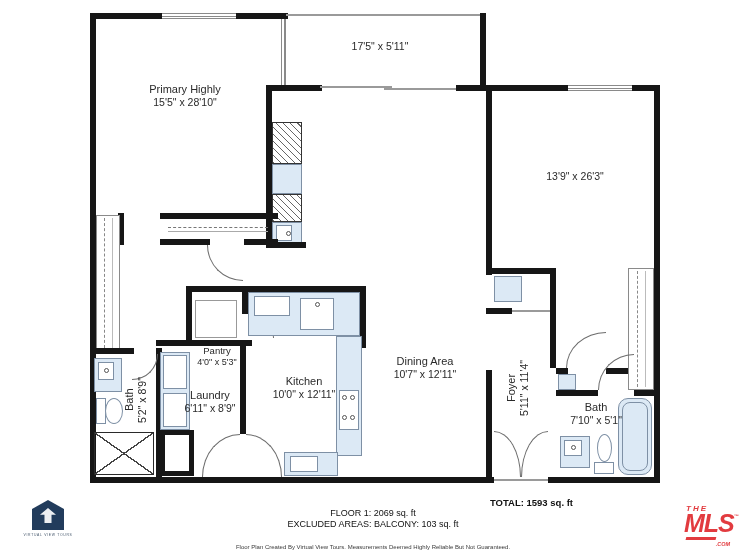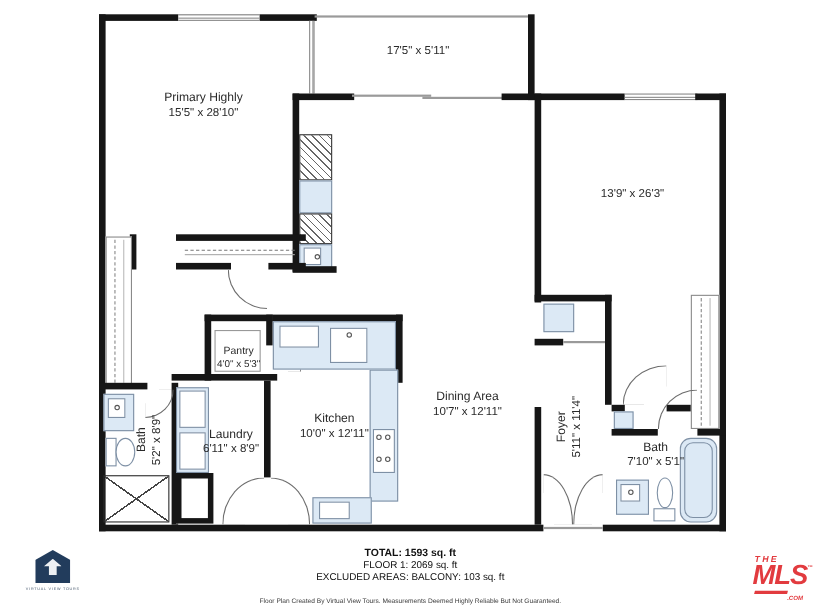--- a/index.html
+++ b/index.html
@@ -21,27 +21,27 @@
      linear-gradient(to bottom right, transparent calc(50% - 0.7px), #444 calc(50% - 0.7px), #444 calc(50% + 0.7px), transparent calc(50% + 0.7px)); }
   .arc { position:absolute; border:0 solid #6b6b6b; box-sizing:border-box; background:transparent; }
   .a-bl { border-left-width:1px; border-bottom-width:1px; border-radius:0 0 0 100%; }
   .a-br { border-right-width:1px; border-bottom-width:1px; border-radius:0 0 100% 0; }
   .a-tl { border-left-width:1px; border-top-width:1px; border-radius:100% 0 0 0; }
   .a-tr { border-right-width:1px; border-top-width:1px; border-radius:0 100% 0 0; }
   .dot { position:absolute; width:3px; height:3px; border:1px solid #555; border-radius:50%; background:#fff; }
   .wrd { position:absolute; background:#fff; border:1px solid #8a8a8a; box-sizing:border-box; }
   .lbl { position:absolute; text-align:center; font-size:11px; line-height:1.3; color:#2a2a2a; }
   .lbl .dim { font-size:10.5px; }
-  .lbl.small { font-size:9.5px; } .lbl.small .dim { font-size:9px; }
+  .lbl.small { font-size:9.5px;margin-top:31px; } .lbl.small .dim { font-size:9px; }
   .vlbl { writing-mode:vertical-rl; transform:rotate(180deg); text-align:center; }
   .rod { position:absolute; border-top:1px dashed #777; height:0; }
   .rod2{ position:absolute; border-top:1px solid #aaa; height:0; }
   .summary { position:absolute; left:173px; top:497px; width:400px; text-align:center;
              font-size:9px; line-height:1.2; color:#111; }
-  .summary .s-total { font-weight:bold; font-size:9.5px; }
+  .summary .s-total { font-weight:bold; font-size:9.5px;text-align:right; }
   .credit { position:absolute; left:123px; top:544px; width:500px; text-align:center; font-size:6px; color:#3a3a3a; }
   .vvt { position:absolute; left:12px; top:500px; width:72px; text-align:center; }
   .vvt-house { width:32px; height:30px; margin:0 auto; background:#223c5c;
                clip-path:polygon(50% 0,100% 30%,100% 100%,0 100%,0 30%); position:relative; }
   .vvt-house b { position:absolute; left:8px; top:8px; width:16px; height:15px; background:rgba(255,255,255,.92);
                clip-path:polygon(50% 0,100% 45%,72% 45%,72% 100%,28% 100%,28% 45%,0 45%); }
   .vvt-text { margin-top:3px; font-size:3.4px; letter-spacing:.7px; color:#44566b; }
   .mls { position:absolute; left:684px; top:504px; width:62px; color:#e23b3f; font-weight:bold; font-style:italic; }
   .mls-the { font-size:8px; letter-spacing:2px; margin-left:2px; }
   .mls-main { font-size:25px; line-height:.85; letter-spacing:-1px; }

